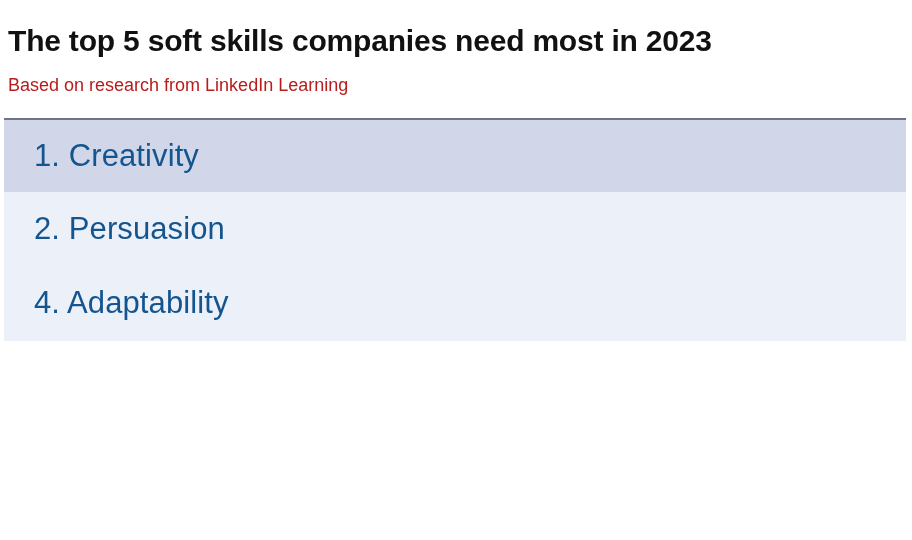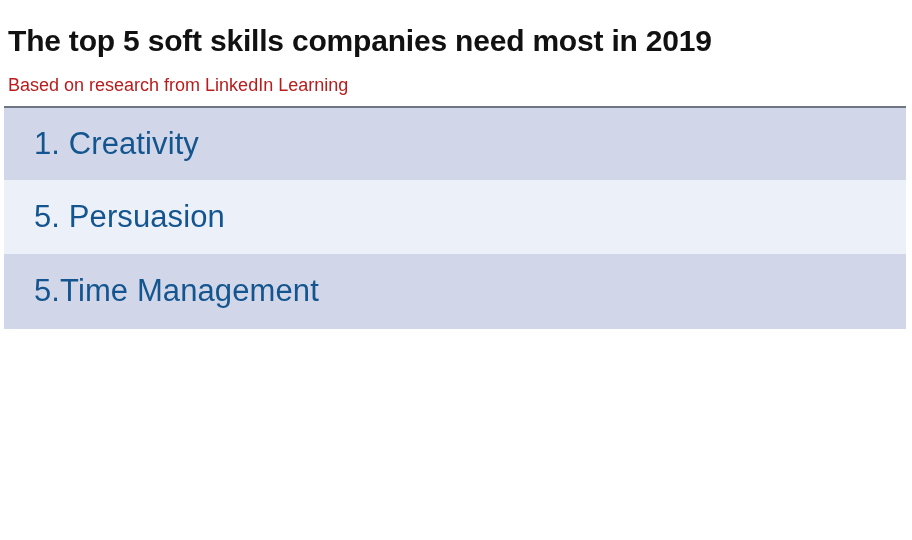--- a/index.html
+++ b/index.html
@@ -62,20 +62,21 @@
     box-sizing: border-box;
     height: 74.2px;
     padding-left: 30px;
     display: flex;
     align-items: center;
     margin-left: 4px;
     margin-right: 6px;
   }
   .rank-row.band-dark {
     background: #d1d7e8;
+    margin-top: 12px;
   }
   .rank-row.band-light {
     background: #ecf0f8;
   }
   .rank-row:first-child {
     border-top: 2px solid #6f7585;
   }
   .rank-label {
     font-size: 31px;
     font-weight: normal;
@@ -96,30 +97,30 @@
     line-height: 30px;
     white-space: nowrap;
   }
 </style>
 </head>
 <body>
 
 <div id="infographic">
 
   <div class="header">
-    <div class="title">The top 5 soft skills companies need most in 2019</div>
+    <div class="title">The top 5 soft skills companies need most in 2023</div>
     <div class="subtitle">Based on research from LinkedIn Learning</div>
   </div>
 
   <div class="rank-list">
     <div class="rank-row band-dark">
       <span class="rank-label">1. Creativity</span>
     </div>
     <div class="rank-row band-light">
-      <span class="rank-label">5. Persuasion</span>
+      <span class="rank-label">2. Persuasion</span>
     </div>
-    <div class="rank-row band-dark">
-      <span class="rank-label">5.Time Management</span>
+    <div class="rank-row band-light">
+      <span class="rank-label">4. Adaptability</span>
     </div>
   </div>
 
 
 </div>
 
 </body></html>

